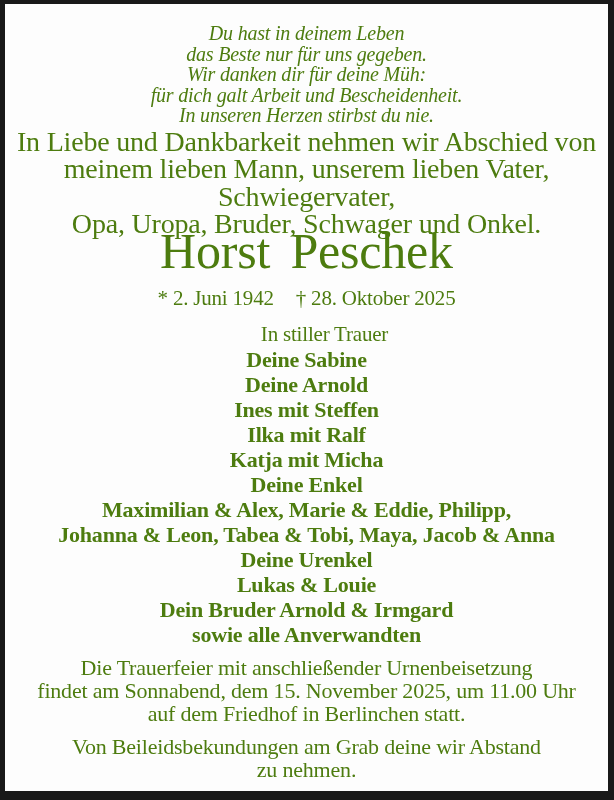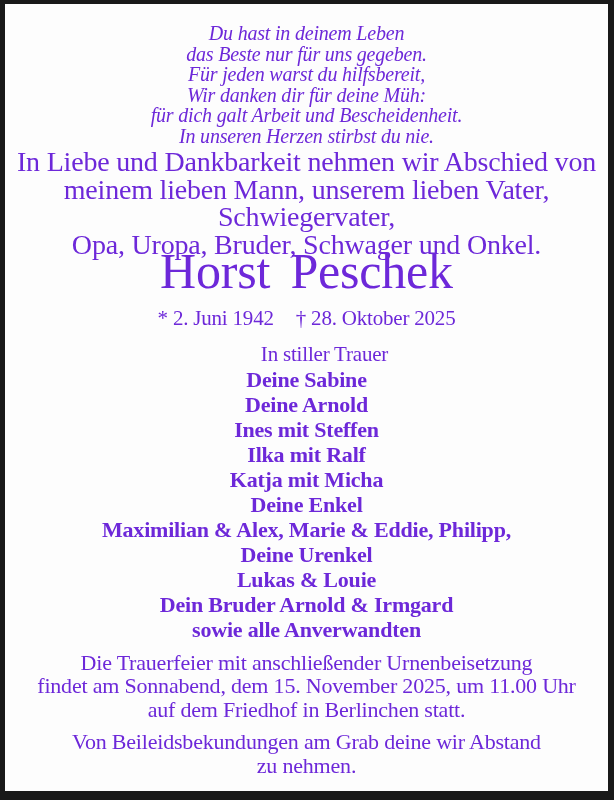--- a/index.html
+++ b/index.html
@@ -18,21 +18,21 @@
     height: 800px;
     background: #191919;
   }
   .paper {
     position: absolute;
     left: 5px;
     top: 4px;
     right: 6px;
     bottom: 9px;
     background: #fdfdfd;
-    color: #6d28d9;
+    color: #4d7c0f;
     text-align: center;
     overflow: hidden;
     letter-spacing: -0.2px;
   }
   .poem {
     margin-top: 19px;
     font-style: italic;
     font-weight: 500;
     font-size: 20px;
     line-height: 20.5px;
@@ -81,21 +81,20 @@
 </style>
 </head>
 <body>
 
 <div class="frame">
   <div class="paper">
 
     <div class="poem">
       <div>Du hast in deinem Leben</div>
       <div>das Beste nur für uns gegeben.</div>
-      <div>Für jeden warst du hilfsbereit,</div>
       <div>Wir danken dir für deine Müh:</div>
       <div>für dich galt Arbeit und Bescheidenheit.</div>
       <div>In unseren Herzen stirbst du nie.</div>
     </div>
 
     <div class="intro">
       <div>In Liebe und Dankbarkeit nehmen wir Abschied von</div>
       <div>meinem lieben Mann, unserem lieben Vater, Schwiegervater,</div>
       <div>Opa, Uropa, Bruder, Schwager und Onkel.</div>
     </div>
@@ -109,20 +108,21 @@
     <div class="mourning-label">In stiller Trauer</div>
 
     <div class="mourners">
       <div>Deine Sabine</div>
       <div>Deine Arnold</div>
       <div>Ines mit Steffen</div>
       <div>Ilka mit Ralf</div>
       <div>Katja mit Micha</div>
       <div>Deine Enkel</div>
       <div>Maximilian &amp; Alex, Marie &amp; Eddie, Philipp,</div>
+      <div>Johanna &amp; Leon, Tabea &amp; Tobi, Maya, Jacob &amp; Anna</div>
       <div>Deine Urenkel</div>
       <div>Lukas &amp; Louie</div>
       <div>Dein Bruder Arnold &amp; Irmgard</div>
       <div>sowie alle Anverwandten</div>
     </div>
 
     <div class="funeral">
       <div>Die Trauerfeier mit anschließender Urnenbeisetzung</div>
       <div>findet am Sonnabend, dem 15. November 2025, um 11.00 Uhr</div>
       <div>auf dem Friedhof in Berlinchen statt.</div>

